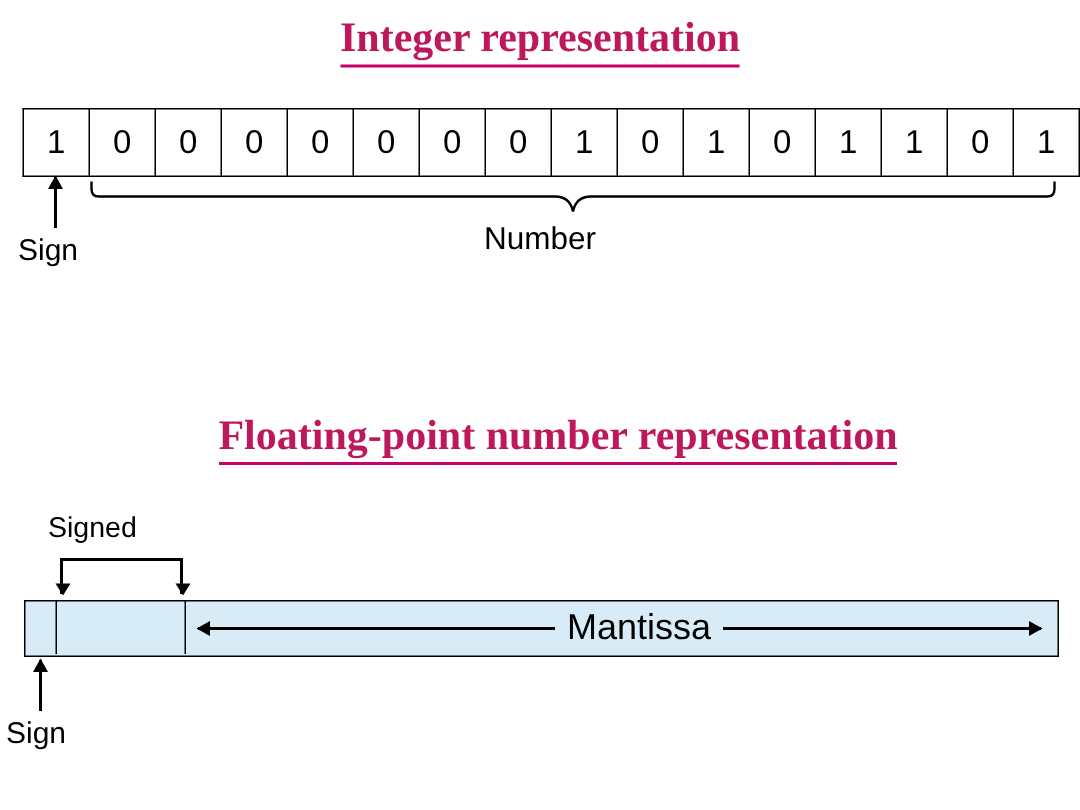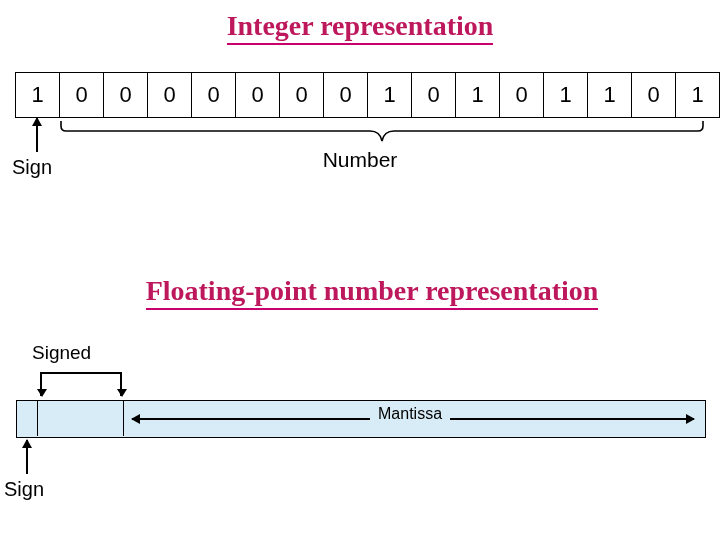--- a/index.html
+++ b/index.html
@@ -212,21 +212,21 @@
     border-top: 5px solid transparent;
     border-bottom: 5px solid transparent;
     border-left: 9px solid #000;
   }
   .mantissa-label {
     position: absolute;
     top: 405px;
     left: 370px;
     background: #d7ecf6;
     padding: 0 8px;
-    font-size: 16px;
+    font-size: 24px;
   }
   
   .fp-sign-arrow {
     position: absolute;
     left: 26px;
     top: 440px;
     width: 2px;
     height: 34px;
     background: #000;
   }

